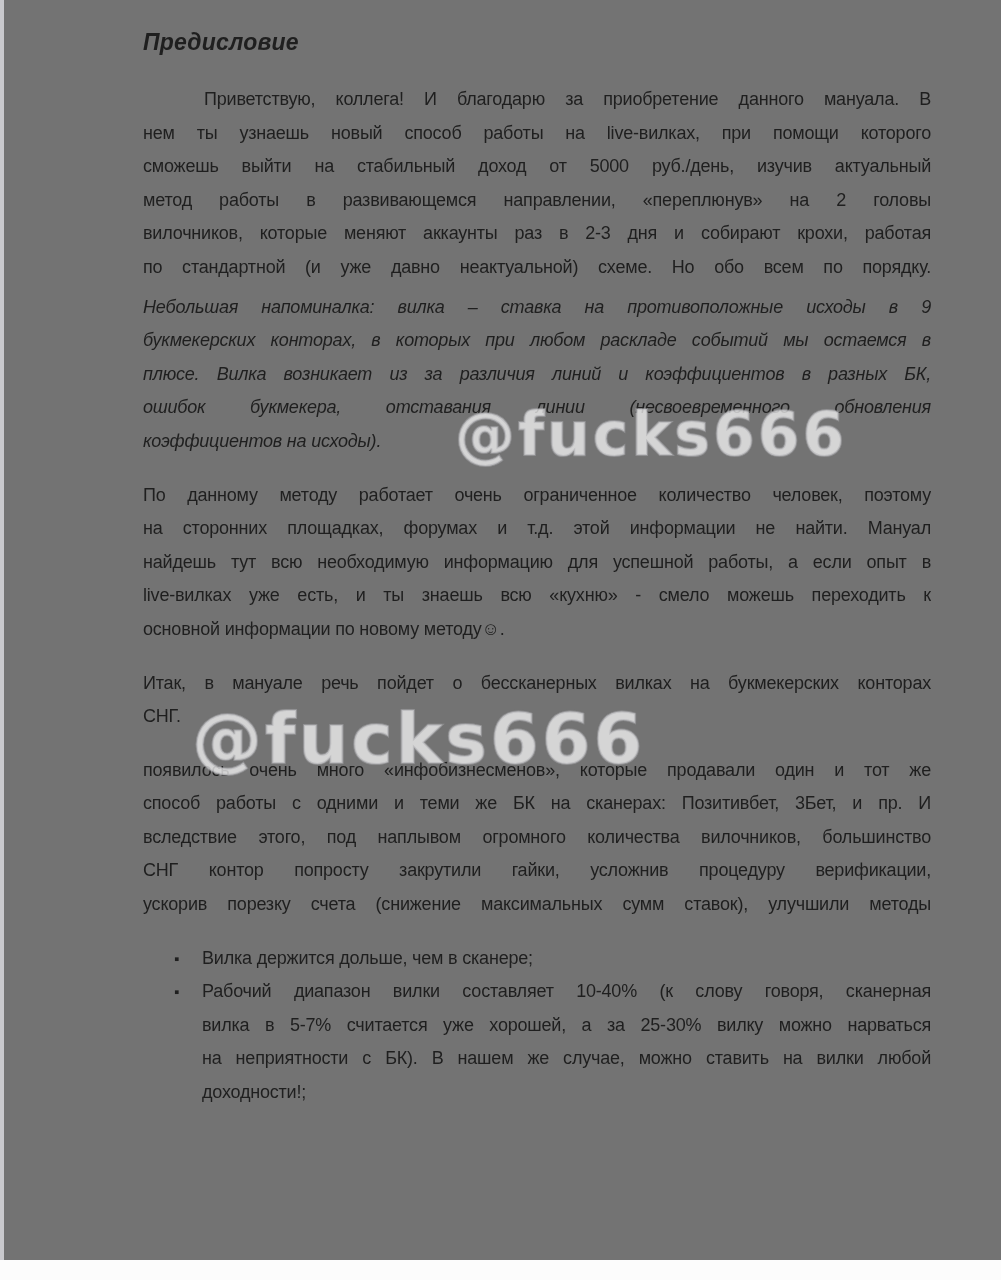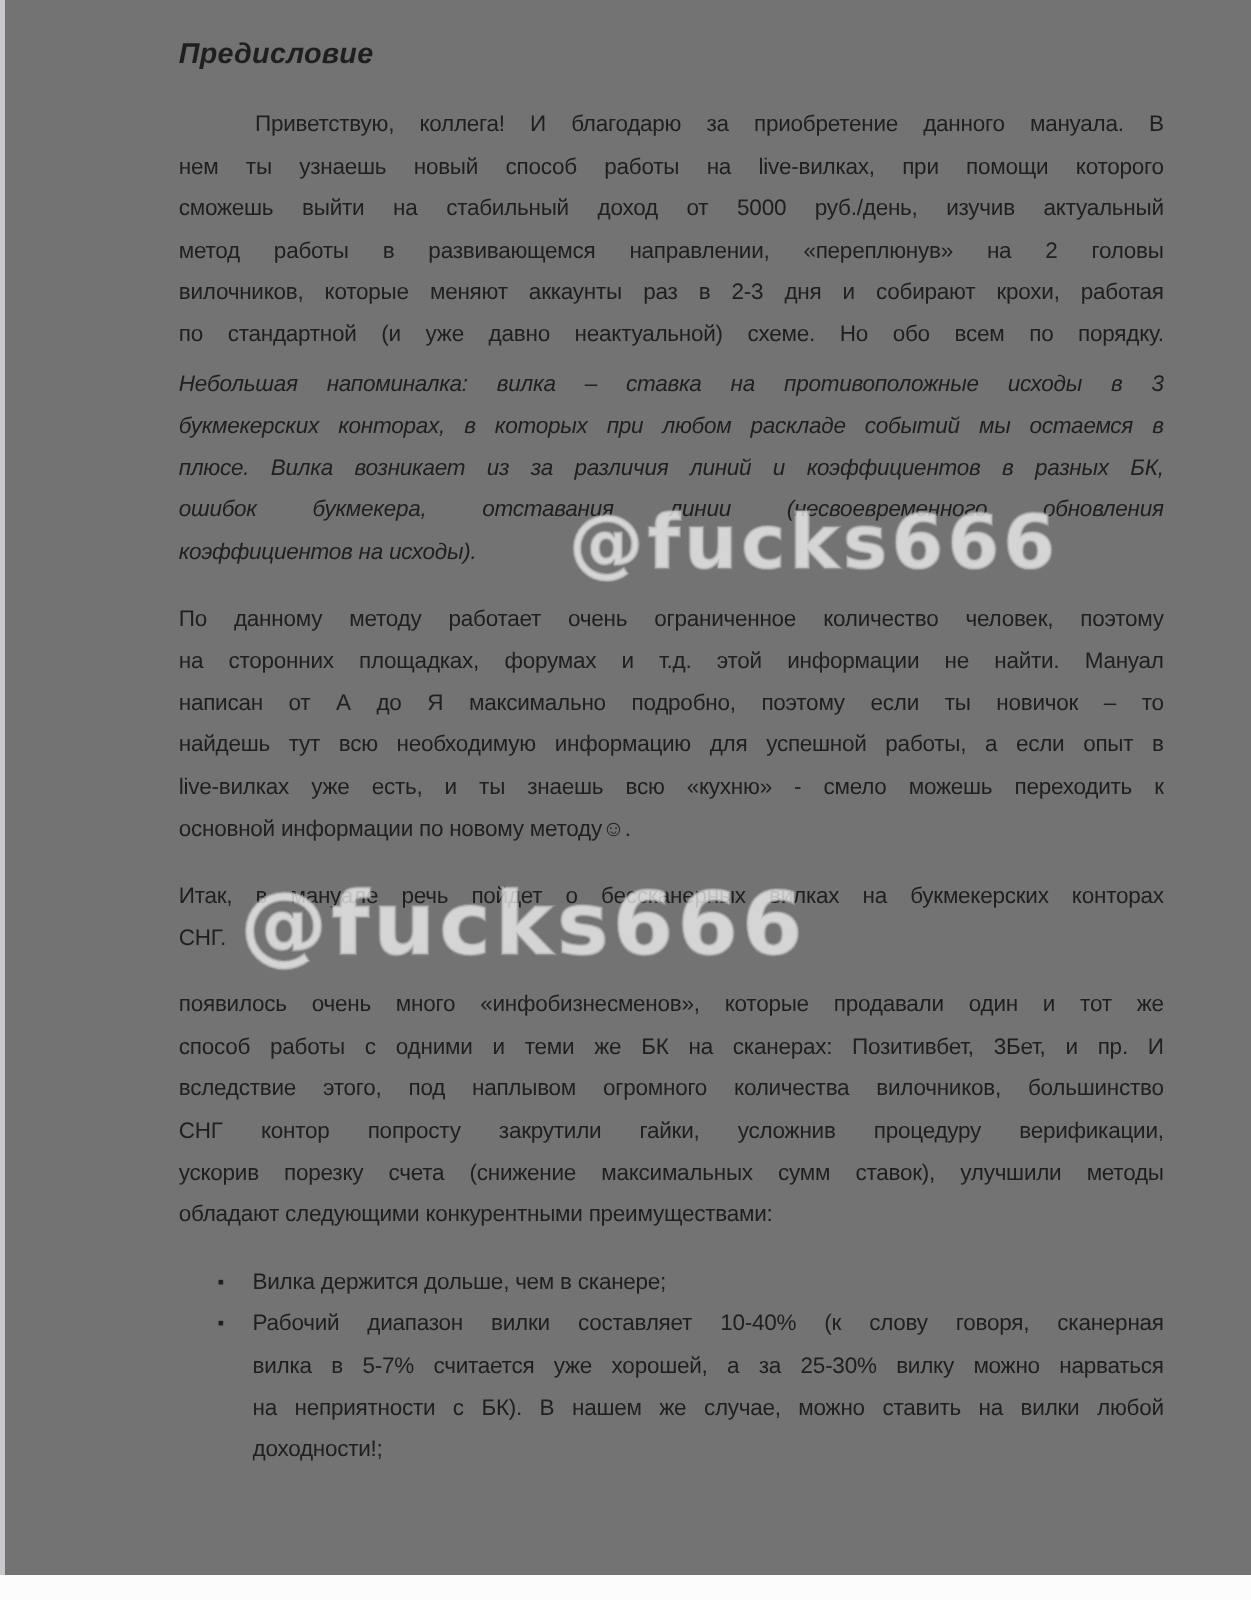--- a/index.html
+++ b/index.html
@@ -90,49 +90,47 @@
     <h1 class="title">Предисловие</h1>
 
     <div class="para">
       <div class="ln j indent">Приветствую, коллега! И благодарю за приобретение данного мануала. В</div>
       <div class="ln j">нем ты узнаешь новый способ работы на live-вилках, при помощи которого</div>
       <div class="ln j">сможешь выйти на стабильный доход от 5000 руб./день, изучив актуальный</div>
       <div class="ln j">метод работы в развивающемся направлении, «переплюнув» на 2 головы</div>
       <div class="ln j">вилочников, которые меняют аккаунты раз в 2-3 дня и собирают крохи, работая</div>
       <div class="ln j">по стандартной (и уже давно неактуальной) схеме. Но обо всем по порядку.</div>
       <div class="italic-block">
-        <div class="ln j">Небольшая напоминалка: вилка – ставка на противоположные исходы в 3</div>
+        <div class="ln j">Небольшая напоминалка: вилка – ставка на противоположные исходы в 9</div>
         <div class="ln j">букмекерских конторах, в которых при любом раскладе событий мы остаемся в</div>
         <div class="ln j">плюсе. Вилка возникает из за различия линий и коэффициентов в разных БК,</div>
         <div class="ln j">ошибок букмекера, отставания линии (несвоевременного обновления</div>
         <div class="ln">коэффициентов на исходы).</div>
       </div>
     </div>
 
     <div class="para">
       <div class="ln j">По данному методу работает очень ограниченное количество человек, поэтому</div>
       <div class="ln j">на сторонних площадках, форумах и т.д. этой информации не найти. Мануал</div>
-      <div class="ln j">написан от А до Я максимально подробно, поэтому если ты новичок – то</div>
       <div class="ln j">найдешь тут всю необходимую информацию для успешной работы, а если опыт в</div>
       <div class="ln j">live-вилках уже есть, и ты знаешь всю «кухню» - смело можешь переходить к</div>
       <div class="ln">основной информации по новому методу☺.</div>
     </div>
 
     <div class="para">
       <div class="ln j">Итак, в мануале речь пойдет о бессканерных вилках на букмекерских конторах</div>
       <div class="ln">СНГ.</div>
     </div>
 
     <div class="para">
       <div class="ln j">появилось очень много «инфобизнесменов», которые продавали один и тот же</div>
       <div class="ln j">способ работы с одними и теми же БК на сканерах: Позитивбет, 3Бет, и пр. И</div>
       <div class="ln j">вследствие этого, под наплывом огромного количества вилочников, большинство</div>
       <div class="ln j">СНГ контор попросту закрутили гайки, усложнив процедуру верификации,</div>
       <div class="ln j">ускорив порезку счета (снижение максимальных сумм ставок), улучшили методы</div>
-      <div class="ln">обладают следующими конкурентными преимуществами:</div>
     </div>
 
     <div class="bullets">
       <div class="bullet">
         <span class="marker">▪</span>
         <div class="btext">
           <div class="ln">Вилка держится дольше, чем в сканере;</div>
         </div>
       </div>
       <div class="bullet">

